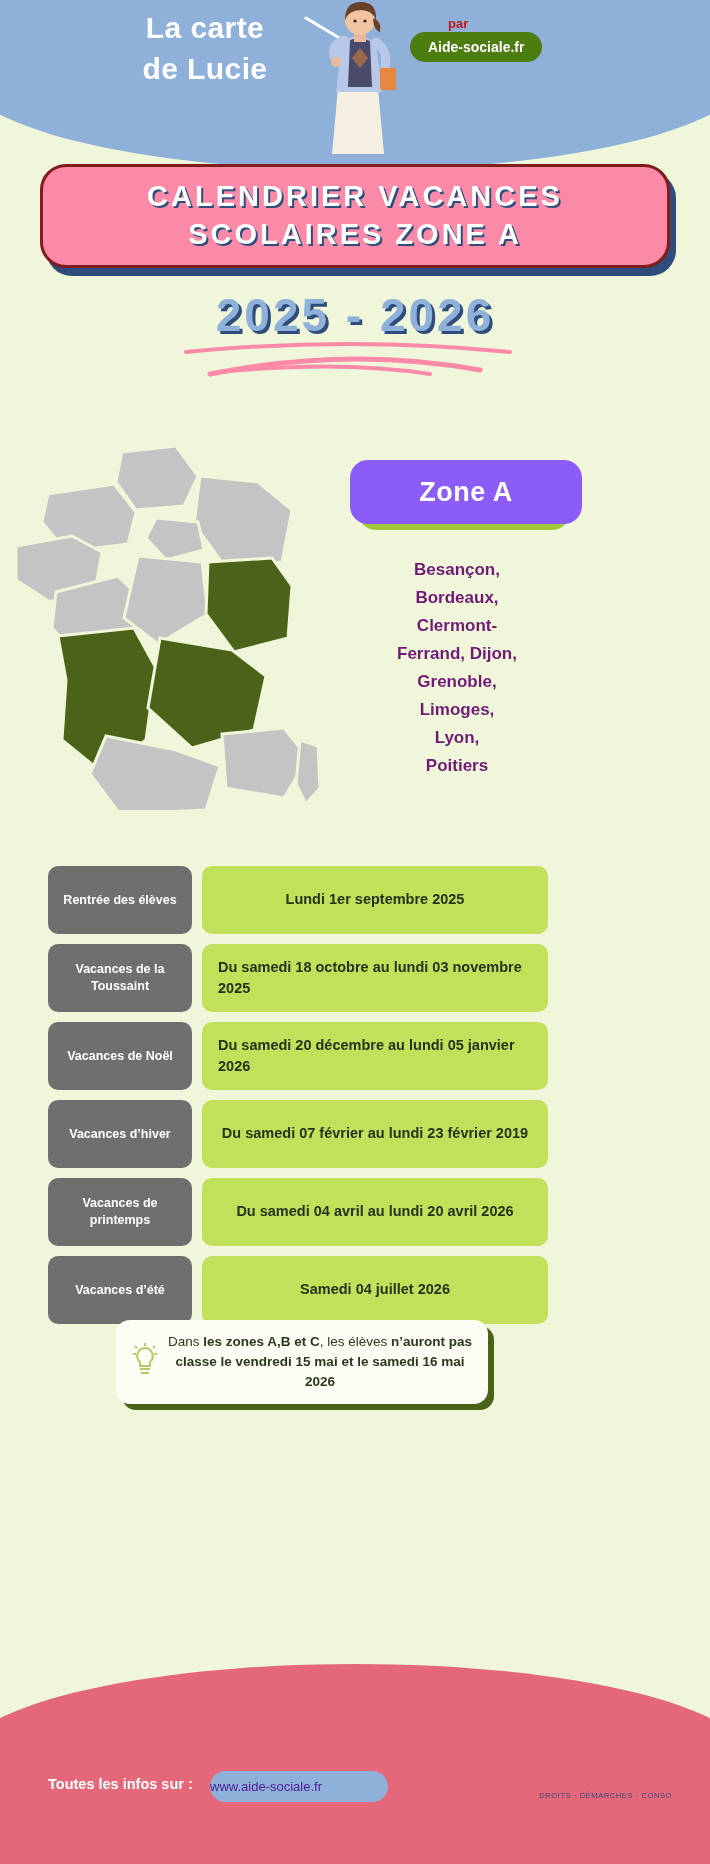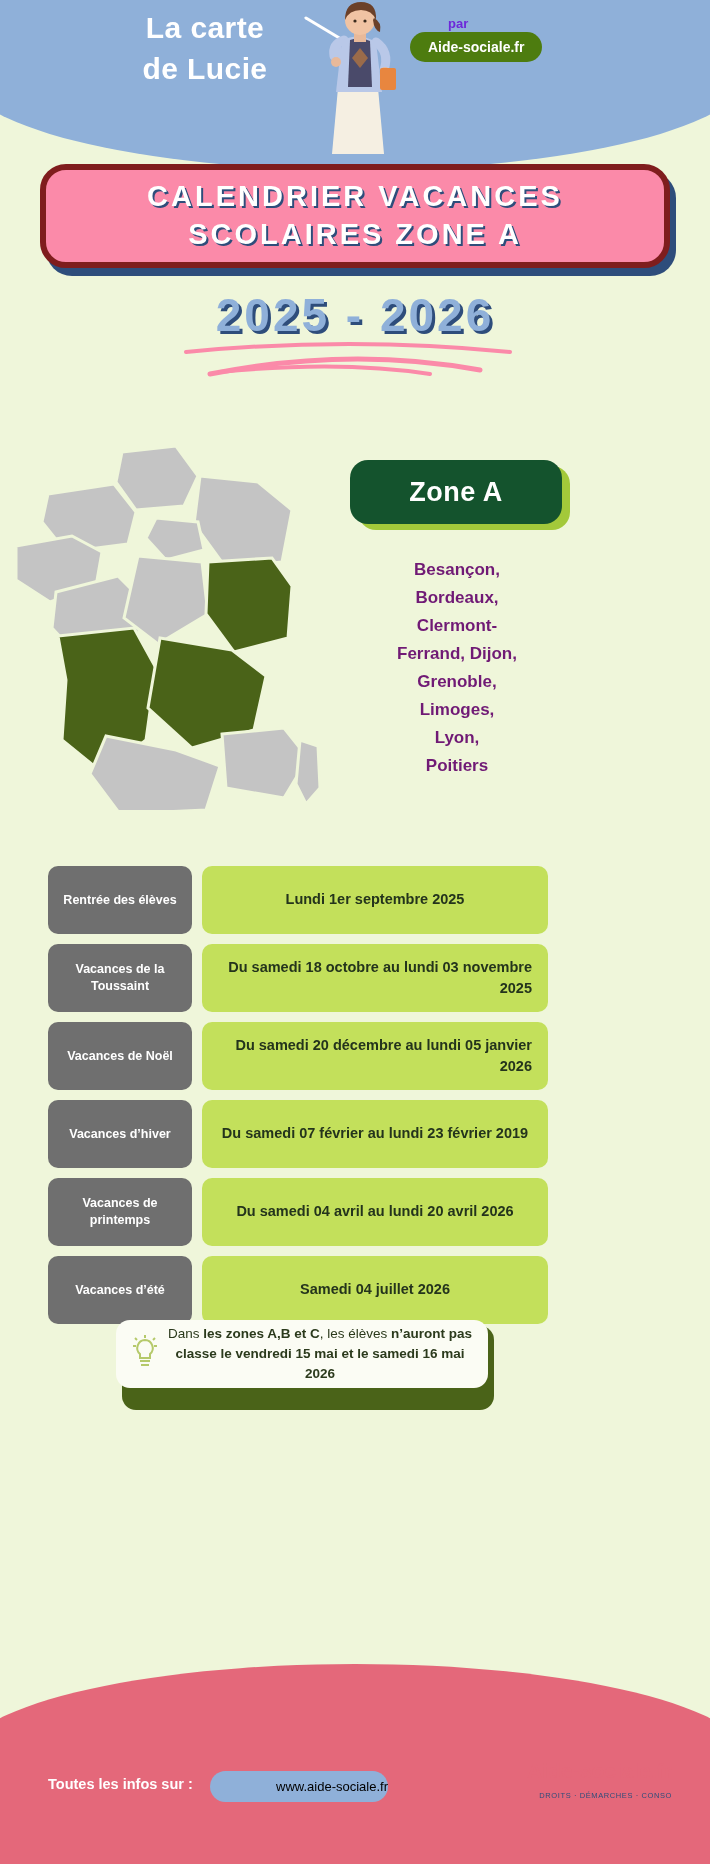--- a/index.html
+++ b/index.html
@@ -31,21 +31,21 @@
     color: #ffffff;
     font-size: 30px;
     font-weight: bold;
     line-height: 1.35;
     text-align: center;
     letter-spacing: .4px;
   }
   .par-label {
     position: absolute;
     top: 16px; left: 448px;
-    color: #6d28d9;
+    color: #b91c1c;
     font-size: 13px;
     font-weight: bold;
   }
   .brand-pill {
     position: absolute;
     top: 32px; left: 410px;
     background: #4d7c0f;
     color: #ffffff;
     font-size: 14px;
     font-weight: bold;
@@ -62,21 +62,21 @@
     top: 172px; left: 46px;
     width: 630px; height: 104px;
     background: #2e4d7b;
     border-radius: 26px;
   }
   .title-card {
     position: absolute;
     top: 164px; left: 40px;
     width: 630px; height: 104px;
     background: #fb8aa9;
-    border: 6px solid #7f1d1d;
+    border: 3px solid #7f1d1d;
     border-radius: 26px;
     display: flex;
     align-items: center;
     justify-content: center;
   }
   .title-card-text {
     color: #ffffff;
     font-size: 29px;
     font-weight: bold;
     letter-spacing: 3px;
@@ -103,22 +103,22 @@
   .zone-badge-shadow {
     position: absolute;
     top: 466px; left: 358px;
     width: 212px; height: 64px;
     background: #a3c93a;
     border-radius: 18px;
   }
   .zone-badge {
     position: absolute;
     top: 460px; left: 350px;
-    width: 212px; height: 64px;
-    background: #14532d;
+    width: 232px; height: 64px;
+    background: #8b5cf6;
     border-radius: 18px;
     display: flex; align-items: center; justify-content: center;
   }
   .zone-badge-text {
     color: #ffffff; font-size: 27px; font-weight: bold; letter-spacing: .5px;
   }
   .zone-cities {
     position: absolute;
     top: 556px; left: 352px;
     width: 210px;
@@ -146,37 +146,37 @@
   }
   .row-value {
     flex: 1; min-height: 68px;
     margin-left: 10px;
     background: #c3e05b;
     border-radius: 10px;
     color: #24341c;
     font-size: 14.5px;
     font-weight: bold;
     display: flex; align-items: center; justify-content: center;
-    text-align: right;
+    text-align: left;
     padding: 8px 16px;
     line-height: 1.45;
   }
 
   
   .note-shadow {
     position: absolute;
     top: 1326px; left: 122px;
     width: 372px; height: 84px;
     background: #4a6318;
     border-radius: 14px;
   }
   .note {
     position: absolute;
     top: 1320px; left: 116px;
-    width: 372px; height: 68px;
+    width: 372px; height: 84px;
     background: #fbfcf4;
     border-radius: 14px;
     display: flex; align-items: center;
     padding: 0 14px;
   }
   .note-text {
     flex: 1;
     color: #2b3a1c;
     font-size: 13.5px;
     line-height: 1.5;
@@ -199,23 +199,23 @@
     bottom: 72px; left: 48px;
     color: #ffffff;
     font-size: 14.5px;
     font-weight: bold;
   }
   .footer-url {
     position: absolute;
     bottom: 62px; left: 210px;
     width: 178px;
     background: #8fb0d9;
-    color: #000000;
+    color: #4c1d95;
     font-size: 13px;
-    text-align: right;
+    text-align: left;
     padding: 8px 0;
     border-radius: 16px;
   }
   .footer-logo {
     position: absolute;
     bottom: 64px; right: 38px;
     text-align: right;
   }
   .footer-logo-main { color: #2e4d7b; font-size: 21px; font-weight: bold; }
   .footer-logo-main span { color: #e4687a; }

